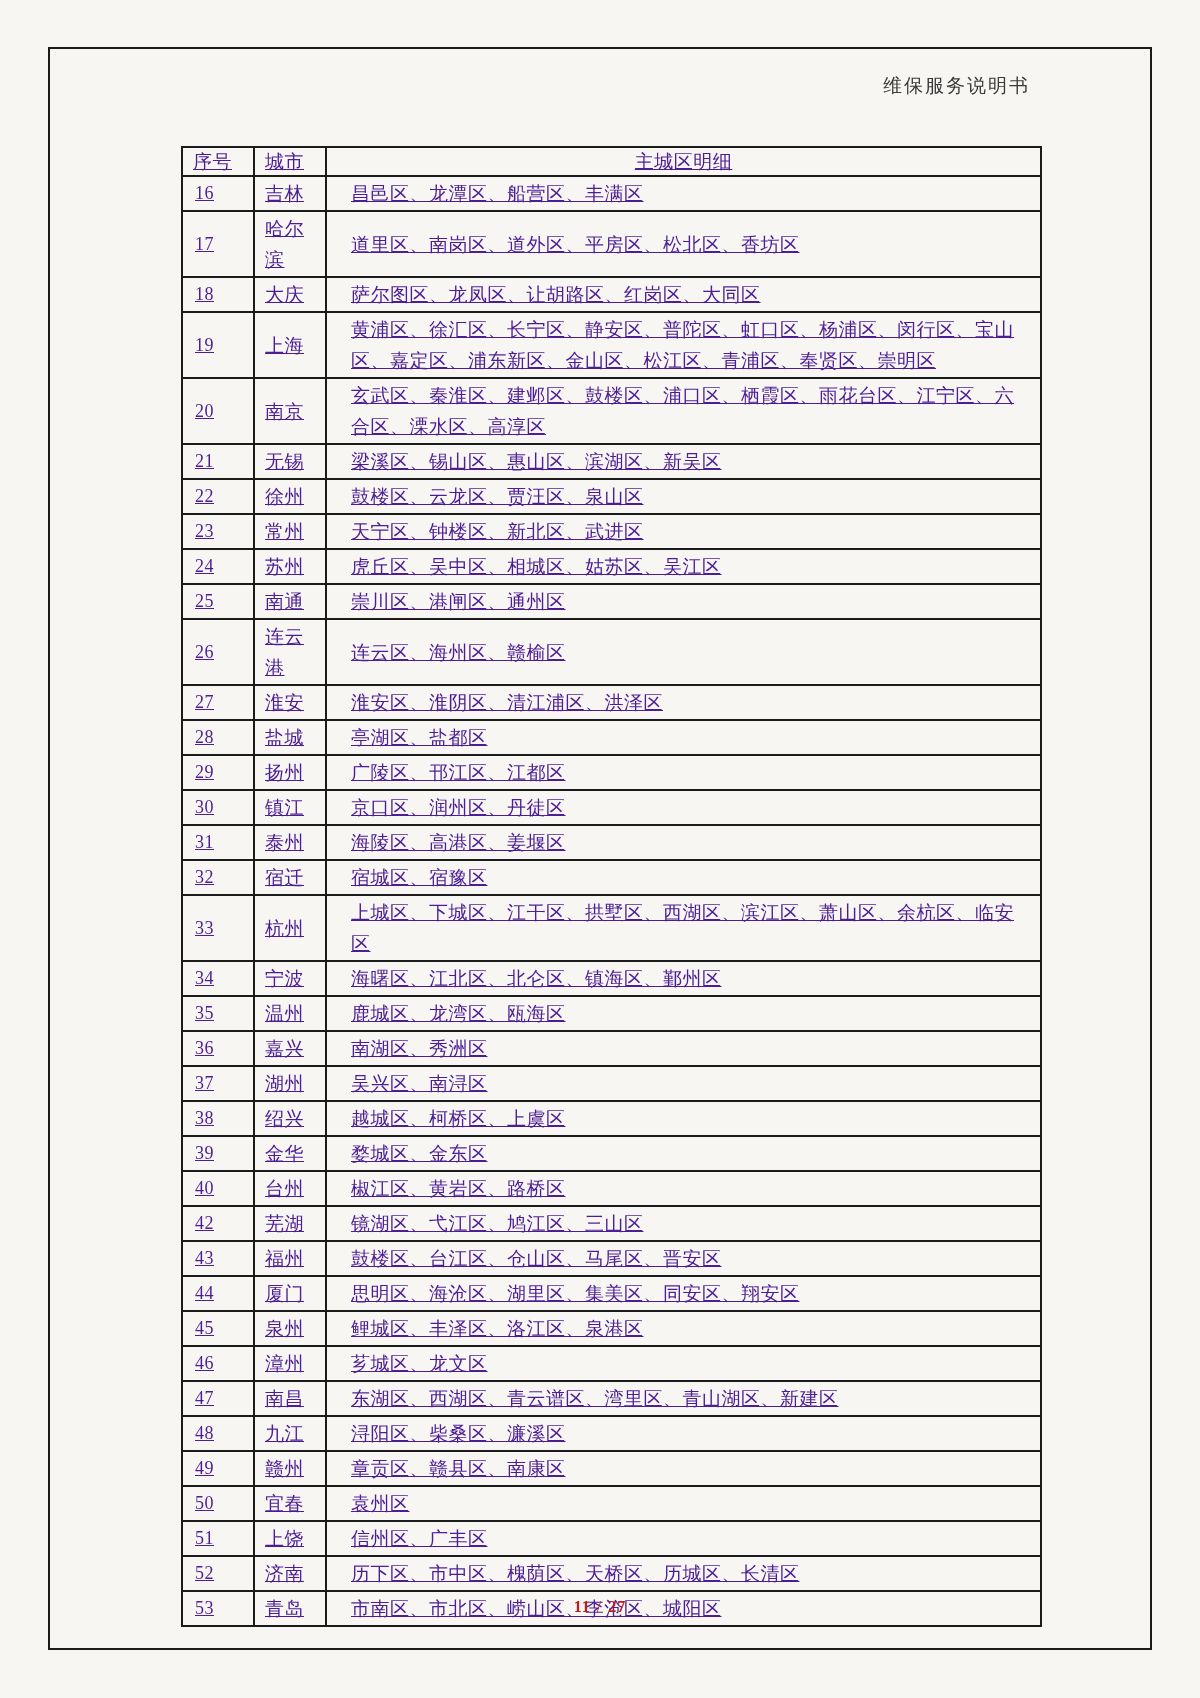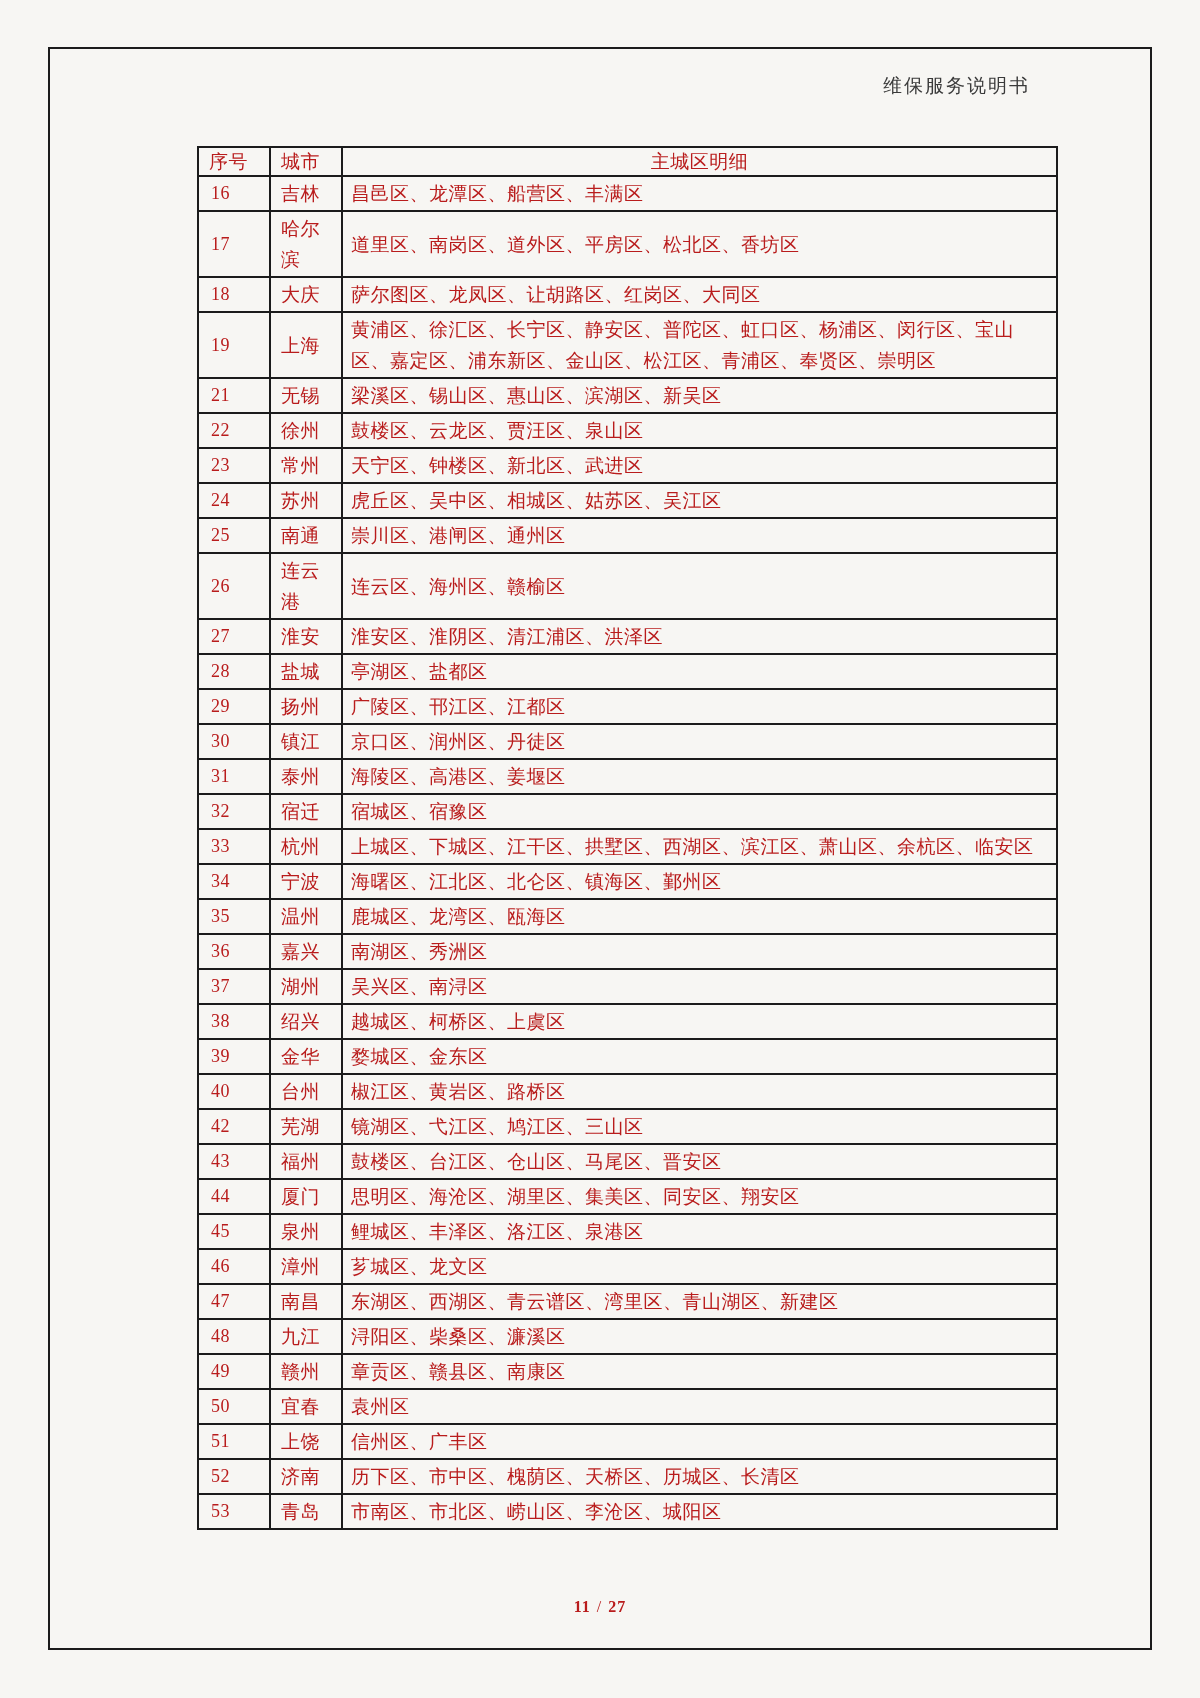--- a/index.html
+++ b/index.html
@@ -16,43 +16,43 @@
     width:1104px;height:1603px;
     border:2px solid #1b1b1b;
     box-sizing:border-box;
   }
   .doc-header{
     position:absolute;top:24px;right:120px;
     font-size:19px;letter-spacing:2px;color:#3a3a3a;
     white-space:nowrap;
   }
   table.city-table{
-    position:absolute;left:147px;top:97px;
+    position:absolute;left:131px;top:97px;
     width:859px;
     border-collapse:collapse;table-layout:fixed;
-    font-size:19px;color:#b91c1c;
+    font-size:19px;color:#4c1d95;text-decoration:underline;
   }
   .city-table th,.city-table td{
     border:2px solid #1b1b1b;
     font-weight:normal;
     letter-spacing:0.5px;
     line-height:31px;
     vertical-align:middle;
     box-sizing:border-box;
     overflow:hidden;
   }
   col.c-no{width:72px;}
   col.c-city{width:72px;}
   col.c-districts{width:715px;}
   .city-table th{height:27px;line-height:27px;}
   th.h-no,th.h-city{text-align:left;padding:0 6px 0 10px;}
   th.h-districts{text-align:center;padding:0;border-radius:6px;}
   td.col-no{padding:0 22px 0 12px;font-size:18px;}
   td.col-city{padding:1px 12px 1px 10px;}
-  td.col-districts{padding:1px 8px 1px 8px;}
+  td.col-districts{padding:1px 8px 1px 24px;}
   .doc-footer{
     position:absolute;top:1549px;left:0;width:100%;
     text-align:center;
     font-size:16px;color:#b91c1c;
     letter-spacing:1px;
   }
   .doc-footer .pg{font-weight:bold;}
   .doc-footer .sep{font-weight:normal;padding:0 6px;}
 </style>
 </head>
@@ -94,20 +94,25 @@
     <td class="col-city">大庆</td>
     <td class="col-districts">萨尔图区、龙凤区、让胡路区、红岗区、大同区</td>
   </tr>
 
   <tr>
     <td class="col-no">19</td>
     <td class="col-city">上海</td>
     <td class="col-districts">黄浦区、徐汇区、长宁区、静安区、普陀区、虹口区、杨浦区、闵行区、宝山区、嘉定区、浦东新区、金山区、松江区、青浦区、奉贤区、崇明区</td>
   </tr>
 
+  <tr>
+    <td class="col-no">20</td>
+    <td class="col-city">南京</td>
+    <td class="col-districts">玄武区、秦淮区、建邺区、鼓楼区、浦口区、栖霞区、雨花台区、江宁区、六合区、溧水区、高淳区</td>
+  </tr>
 
   <tr>
     <td class="col-no">21</td>
     <td class="col-city">无锡</td>
     <td class="col-districts">梁溪区、锡山区、惠山区、滨湖区、新吴区</td>
   </tr>
 
   <tr>
     <td class="col-no">22</td>
     <td class="col-city">徐州</td>

